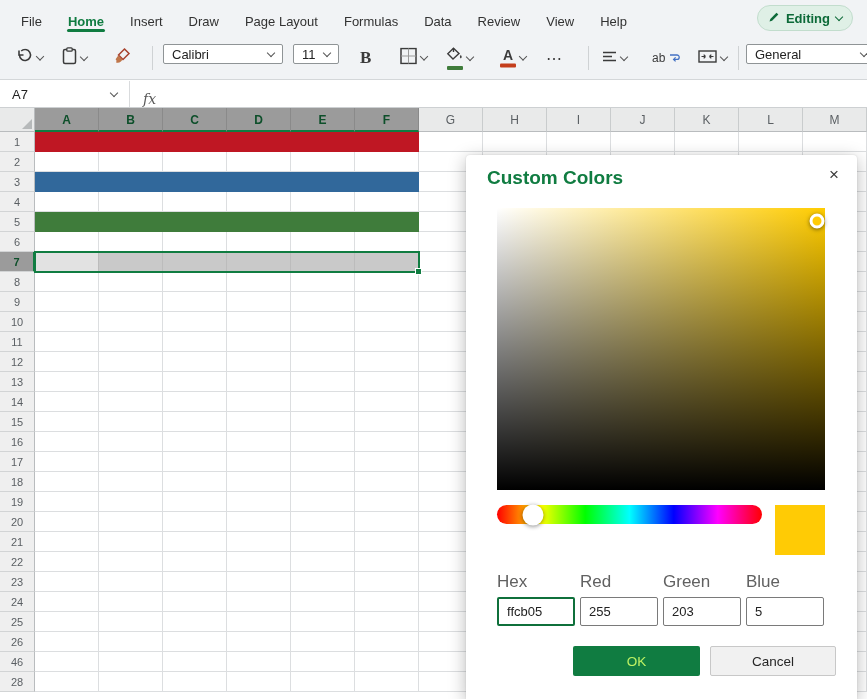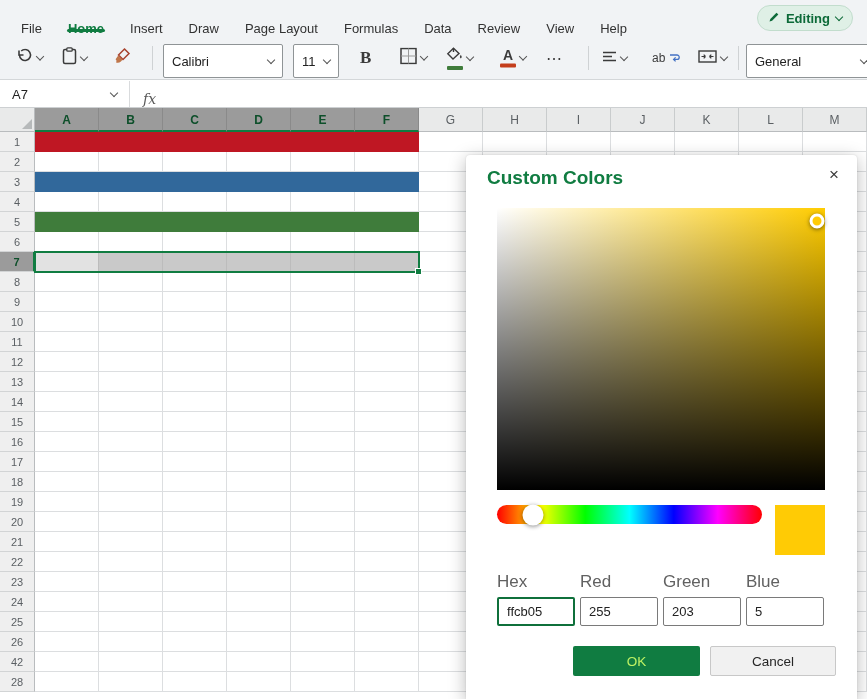--- a/index.html
+++ b/index.html
@@ -6,33 +6,33 @@
   html,body { background:#fff; }
   body { font-family:"Liberation Sans", sans-serif; }
   button { font-family:inherit; background:none; border:none; padding:0; cursor:default; }
 
   .screen { position:relative; width:867px; height:699px; overflow:hidden; background:#fff; }
 
   
   .topbar { position:absolute; left:0; top:0; width:867px; height:80px; background:#f1f3f5; border-bottom:1px solid #d4d7d9; }
   .menubar { position:relative; height:36px; }
   .tabs { display:flex; align-items:center; height:100%; padding-left:8px; }
-  .tab { padding:11px 13px; font-size:13px; color:#323232; height:100%; line-height:36px; position:relative; }
+  .tab { padding:4px 13px; font-size:13px; color:#323232; height:100%; line-height:36px; position:relative; }
   .tab.active { color:var(--accent,#107c41); font-weight:700; }
   .tab.active::after { content:""; position:absolute; left:12px; right:12px; bottom:4px; height:3px; background:var(--accent,#107c41); border-radius:2px; }
   .editing-pill { position:absolute; right:14px; top:5px; height:26px; padding:4px 10px; background:#dff0e6; border:1px solid #c2ddcd; border-radius:13px; color:#0c6a38; font-weight:700; font-size:13px; display:flex; gap:6px; align-items:center; }
 
   .chev { width:6px; height:6px; border-right:1.4px solid #555; border-bottom:1.4px solid #555; transform:rotate(45deg); display:inline-block; margin-top:-3px; }
   .chev.green { border-color:#0c6a38; }
 
   
   .toolbar { position:relative; height:44px; }
   .tb-item { position:absolute; top:50%; transform:translateY(-50%); display:flex; align-items:center; gap:4px; color:#3b3b3b; }
   .tb-divider { position:absolute; top:10px; width:1px; height:24px; background:#cfd2d4; }
-  .combo { position:absolute; top:8px; height:34px; background:#fff; border:1px solid #8f9496; border-radius:2px; display:flex; align-items:center; justify-content:space-between; padding:0 8px; font-size:13px; color:#222; }
+  .combo { position:absolute; top:8px; height:20px; background:#fff; border:1px solid #8f9496; border-radius:2px; display:flex; align-items:center; justify-content:space-between; padding:0 8px; font-size:13px; color:#222; }
   .bold-btn { font-family:"Liberation Serif", serif; font-weight:700; font-size:17px; color:#3b3b3b; }
   .stack { display:flex; flex-direction:column; align-items:center; gap:2px; }
   .color-bar { width:16px; height:4px; border-radius:1px; }
   .a-glyph { font-size:14px; font-weight:700; line-height:13px; color:#3b3b3b; }
   .more-dots { font-size:16px; color:#3b3b3b; letter-spacing:1px; }
   .wrap-ab { font-size:12px; color:#3b3b3b; }
 
   
   .formula-row { position:absolute; left:0; top:81px; width:867px; height:27px; background:#fff; border-bottom:1px solid #cdd0d2; display:flex; align-items:flex-end; }
   .namebox { width:130px; height:100%; display:flex; align-items:center; justify-content:space-between; padding:0 12px; font-size:13px; color:#222; border-right:1px solid #d9dbdd; }
@@ -275,21 +275,21 @@
         <div class="row-h">17</div>
         <div class="row-h">18</div>
         <div class="row-h">19</div>
         <div class="row-h">20</div>
         <div class="row-h">21</div>
         <div class="row-h">22</div>
         <div class="row-h">23</div>
         <div class="row-h">24</div>
         <div class="row-h">25</div>
         <div class="row-h">26</div>
-        <div class="row-h">42</div>
+        <div class="row-h">46</div>
         <div class="row-h">28</div>
       </div>
     <div class="cells-wrap">
       <div class="cells">
           <div class="cell filled" style="background: rgb(191, 23, 35);"></div>
           <div class="cell filled" style="background: rgb(191, 23, 35);"></div>
           <div class="cell filled" style="background: rgb(191, 23, 35);"></div>
           <div class="cell filled" style="background: rgb(191, 23, 35);"></div>
           <div class="cell filled" style="background: rgb(191, 23, 35);"></div>
           <div class="cell filled" style="background: rgb(191, 23, 35);"></div>

